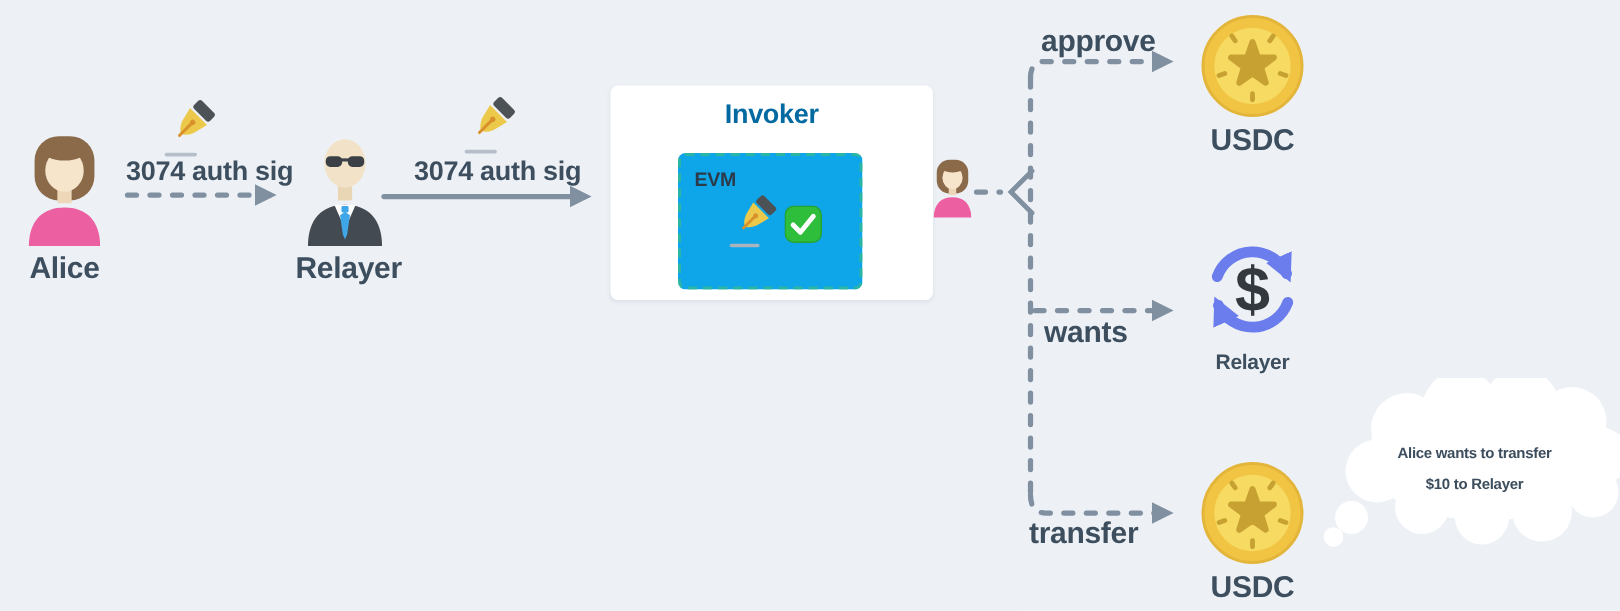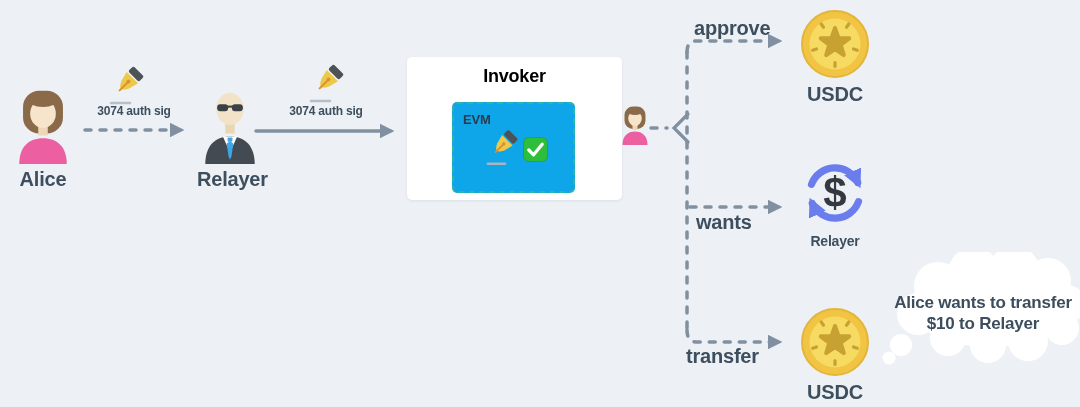--- a/index.html
+++ b/index.html
@@ -9,41 +9,41 @@
     font-family:"Liberation Sans","DejaVu Sans",sans-serif;
     color:#3d4e5e;
   }
   svg{display:block;}
   .overlay{position:absolute;left:0;top:0;pointer-events:none;}
   .node{position:absolute;}
   .label{
     position:absolute; text-align:center; font-weight:600;
     font-size:20px; color:#3d4e5e; letter-spacing:-0.2px; white-space:nowrap;
   }
-  .edge-label{font-size:12px;}
+  .edge-label{font-size:18px;}
   .branch-label{text-align:left;}
   .invoker-box{
     position:absolute; left:407px; top:57px; width:215px; height:143px;
     background:#ffffff; border-radius:5px;
     box-shadow:0 1px 3px rgba(60,80,100,.10);
   }
   .invoker-title{
     margin-top:9px; text-align:center; font-size:18px; font-weight:700;
-    color:#000000; letter-spacing:-0.2px;
+    color:#0369a1; letter-spacing:-0.2px;
   }
   .evm-box{
     position:absolute; left:45px; top:45px; width:123px; height:91px;
     background:#0ea5e9; border:2px dashed #2bb5a5; border-radius:5px;
     box-sizing:border-box; padding:7px 0 0 9px;
   }
   .evm-line{font-size:13px; font-weight:700; color:#2c3b4a; line-height:17px; letter-spacing:-0.2px;}
   .evm-icons{display:flex; align-items:flex-end; justify-content:center; margin-top:1px; gap:3px; padding-right:6px;}
   .thought-text{
     position:absolute; left:893px; top:292px; width:180px; text-align:center;
-    font-size:17px; font-weight:600; color:#3c4d5d; line-height:21px; letter-spacing:-0.2px;
+    font-size:10px; font-weight:600; color:#3c4d5d; line-height:21px; letter-spacing:-0.2px;
   }
 </style>
 </head>
 <body>
 
 <div class="stage">
 
   <svg class="overlay" width="1080" height="407" viewBox="0 0 1080 407">
     <defs>
       <marker id="ah" viewBox="0 0 10 10" refX="7" refY="5" markerWidth="4.2" markerHeight="4.2" orient="auto-start-reverse">

